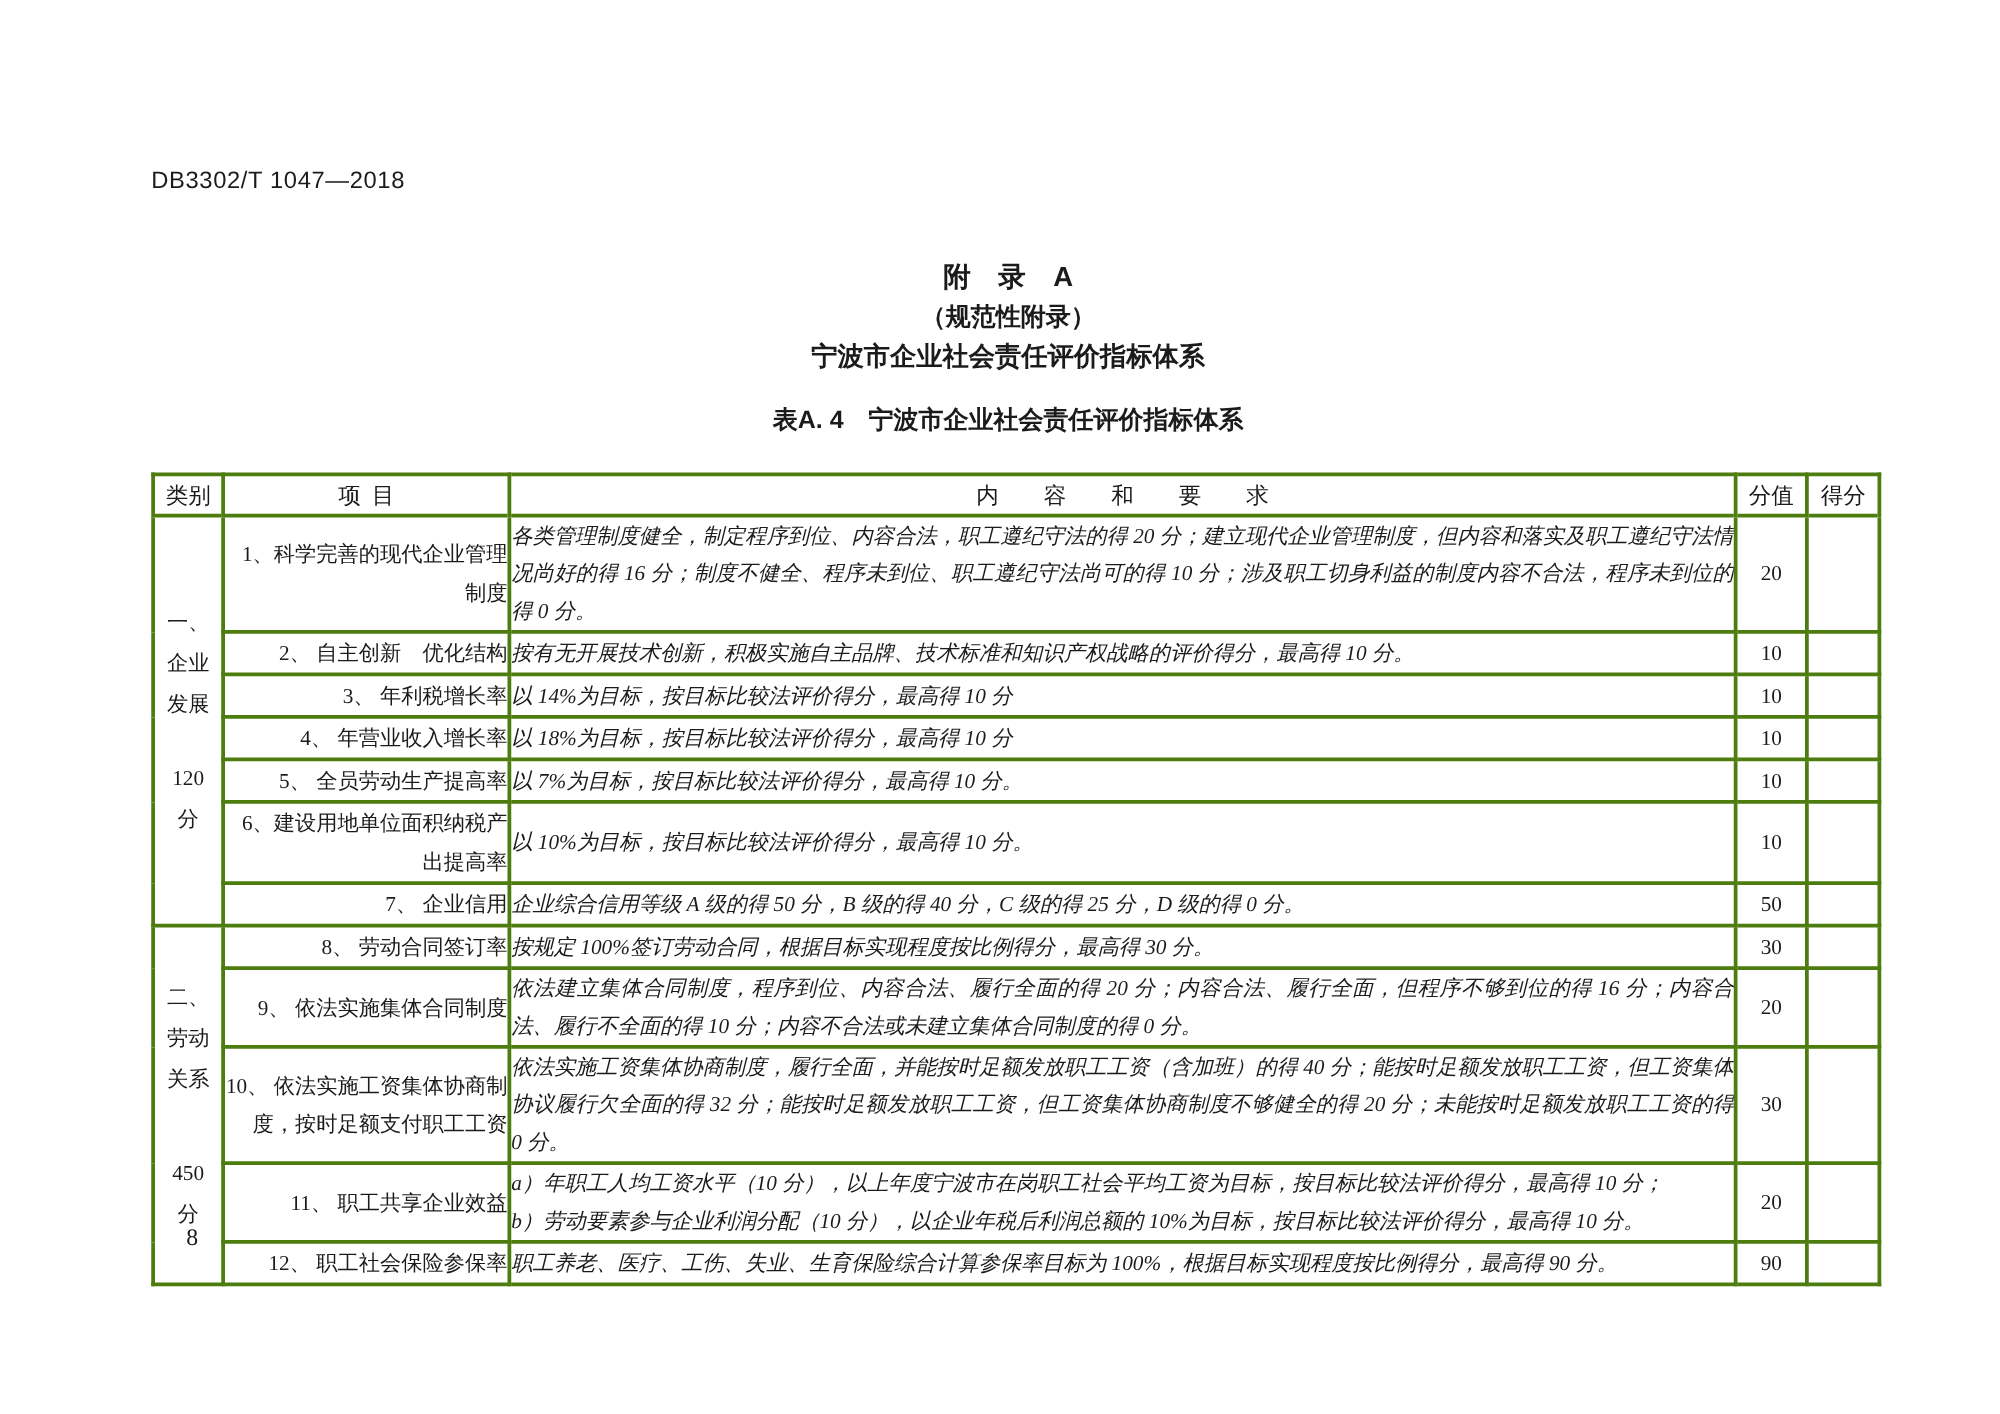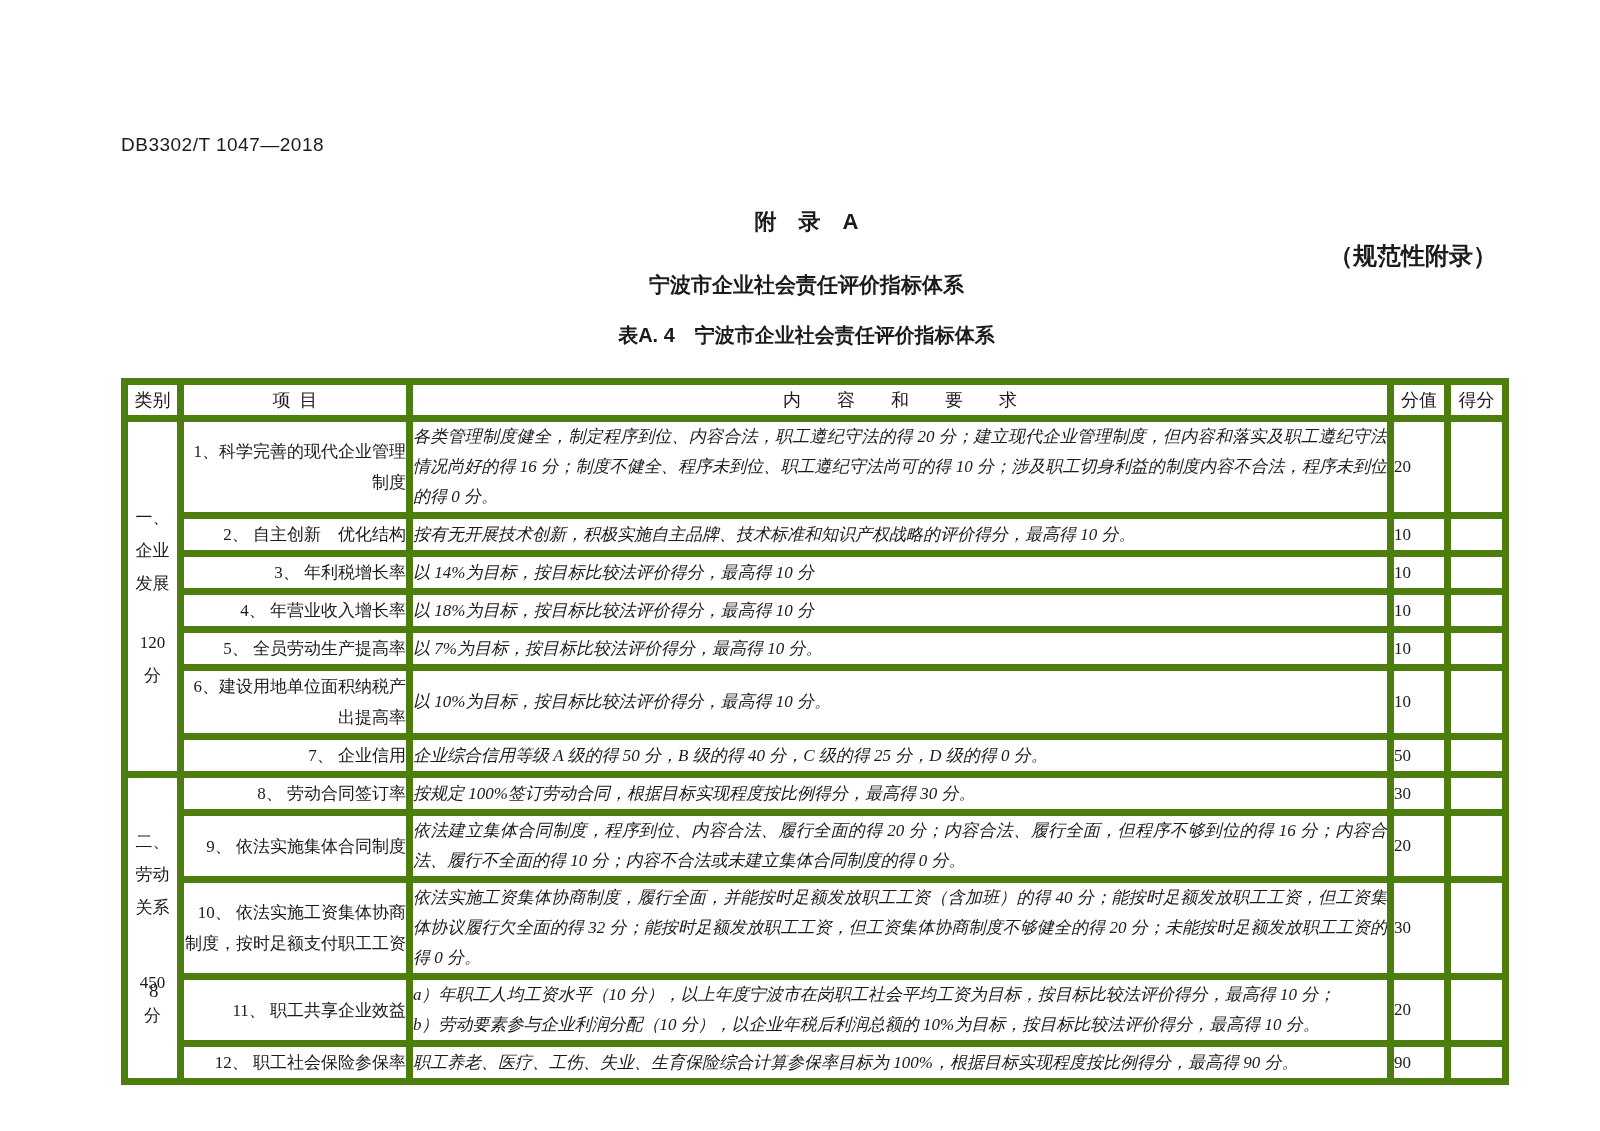--- a/index.html
+++ b/index.html
@@ -9,50 +9,50 @@
     overflow:hidden;
   }
   .doc-number {
     position:absolute; left:121px; top:134px;
     font-family:"Liberation Sans","DejaVu Sans",sans-serif;
     font-size:19px; letter-spacing:0.5px; white-space:pre;
   }
   .center-band { position:absolute; left:116px; width:1381px; text-align:center;
     font-family:"Liberation Sans","DejaVu Sans",sans-serif; font-weight:bold; white-space:pre; }
   .t-appendix   { top:207px; font-size:22px; }
-  .t-note       { top:240px; font-size:24px;text-align:right; }
+  .t-note       { top:240px; font-size:20px; }
   .t-system     { top:271px; font-size:21px; }
   .t-caption    { top:322px; font-size:20px; }
   .cap-gap { display:inline-block; width:20px; }
 
   table.main {
     position:absolute; left:121px; top:378px;
     border-collapse:collapse; table-layout:fixed;
     border:2px solid #151515;
   }
   table.main th, table.main td {
-    border:7px solid #4d7c0f; padding:0; vertical-align:middle;
+    border:3px solid #4d7c0f; padding:0; vertical-align:middle;
     font-size:17px; overflow:hidden;
   }
   table.main th {
     height:30px; font-weight:normal; font-size:18px; text-align:center;
     white-space:pre; border-bottom:2px solid #222;
   }
   td.cat {
     text-align:center; line-height:33px; font-size:18px;
   }
   td.cat .gap-sm { height:26px; }
   td.cat .gap-lg { height:42px; }
   td.proj {
     padding:2px 8px 2px 11px; line-height:31px; text-align:right; font-size:17.5px;
   }
   td.cont {
     padding:1px 10px 1px 9px; line-height:30px; text-align:justify;font-style:italic;
   }
-  td.num, td.gain { text-align:left; }
+  td.num, td.gain { text-align:center; }
   tr.rh30 { height:30px; } tr.rh31 { height:31px; }
   tr.rh59 { height:59px; } tr.rh60 { height:60px; }
   tr.rh65 { height:47px; } tr.rh90 { height:90px; }
   .page-number {
     position:absolute; left:149px; top:980px; font-size:19px;
   }
 </style>
 </head>
 <body>
 

